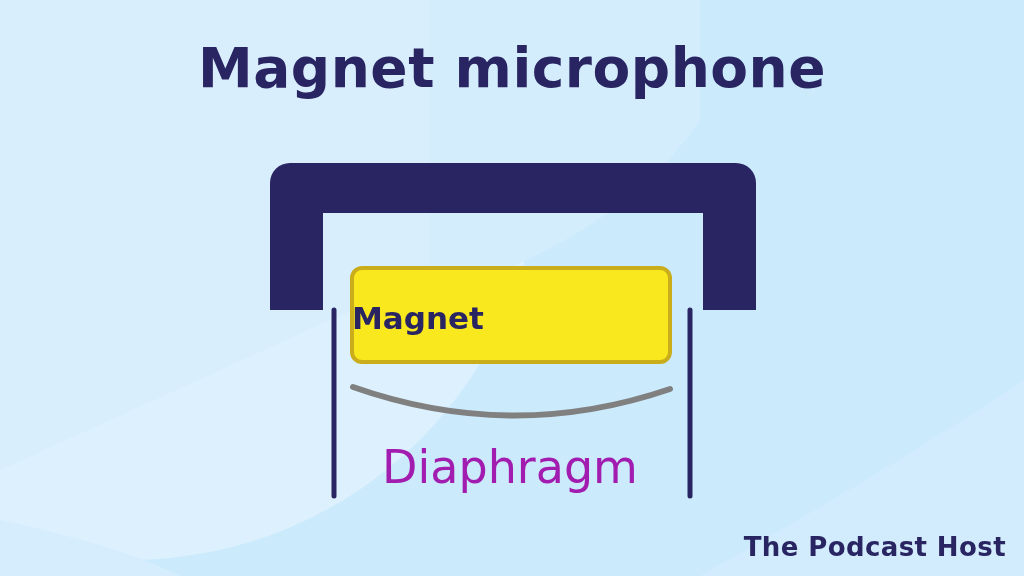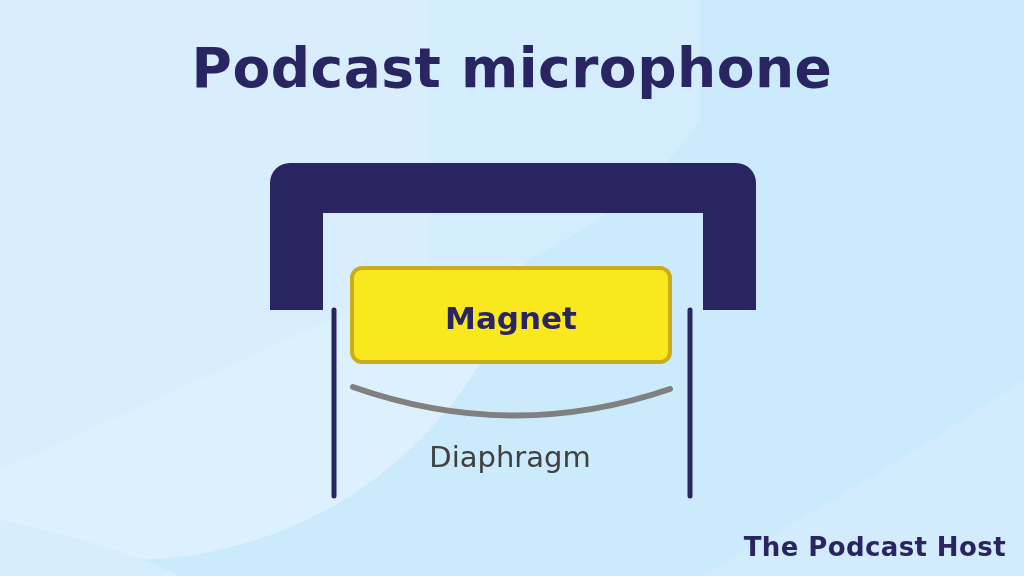--- a/index.html
+++ b/index.html
@@ -67,37 +67,37 @@
     width: 1024px;
     height: 576px;
     display: block;
   }
 
   .magnet-label {
     position: absolute;
     left: 352px;
     top: 300px;
     width: 318px;
-    text-align: center;
+    text-align: left;
     font-size: 31px;
     font-weight: 700;
     color: #292462;
     font-family: "DejaVu Sans", sans-serif;
     white-space: nowrap;
   }
 
   .diaphragm-label {
     position: absolute;
     left: 310px;
     top: 440px;
     width: 400px;
     text-align: center;
-    font-size: 29px;
+    font-size: 46px;
     font-weight: 400;
-    color: #404040;
+    color: #a21caf;
     font-family: "DejaVu Sans", sans-serif;
     white-space: nowrap;
   }
 
   
   .brand {
     position: absolute;
     right: 18px;
     bottom: 14px;
     font-size: 26px;
@@ -118,21 +118,21 @@
     <svg class="bg-svg" viewBox="0 0 1024 576">
       <rect x="0" y="0" width="1024" height="576" fill="#cbeafc"></rect>
       <circle cx="130" cy="150" r="410" fill="#dcf0fd"></circle>
       <path d="M 0 0 L 640 0 C 620 140 500 250 330 320 L 0 470 Z" fill="#d8eefd"></path>
       <path d="M 430 0 L 700 0 L 700 120 C 640 210 540 260 430 300 Z" fill="#d3edfd"></path>
       <path d="M 1024 380 L 1024 576 L 700 576 C 800 520 920 450 1024 380 Z" fill="#d2ecfd"></path>
       <path d="M 0 576 L 0 520 C 90 540 140 556 180 576 Z" fill="#d5edfd"></path>
     </svg>
   </div>
 
-  <div class="title">Podcast microphone</div>
+  <div class="title">Magnet microphone</div>
 
   <div class="diagram">
     <svg class="diagram-svg" viewBox="0 0 1024 576">
 
       <path d="M 290 163
                L 736 163
                A 20 20 0 0 1 756 183
                L 756 310
                L 703 310
                L 703 213

